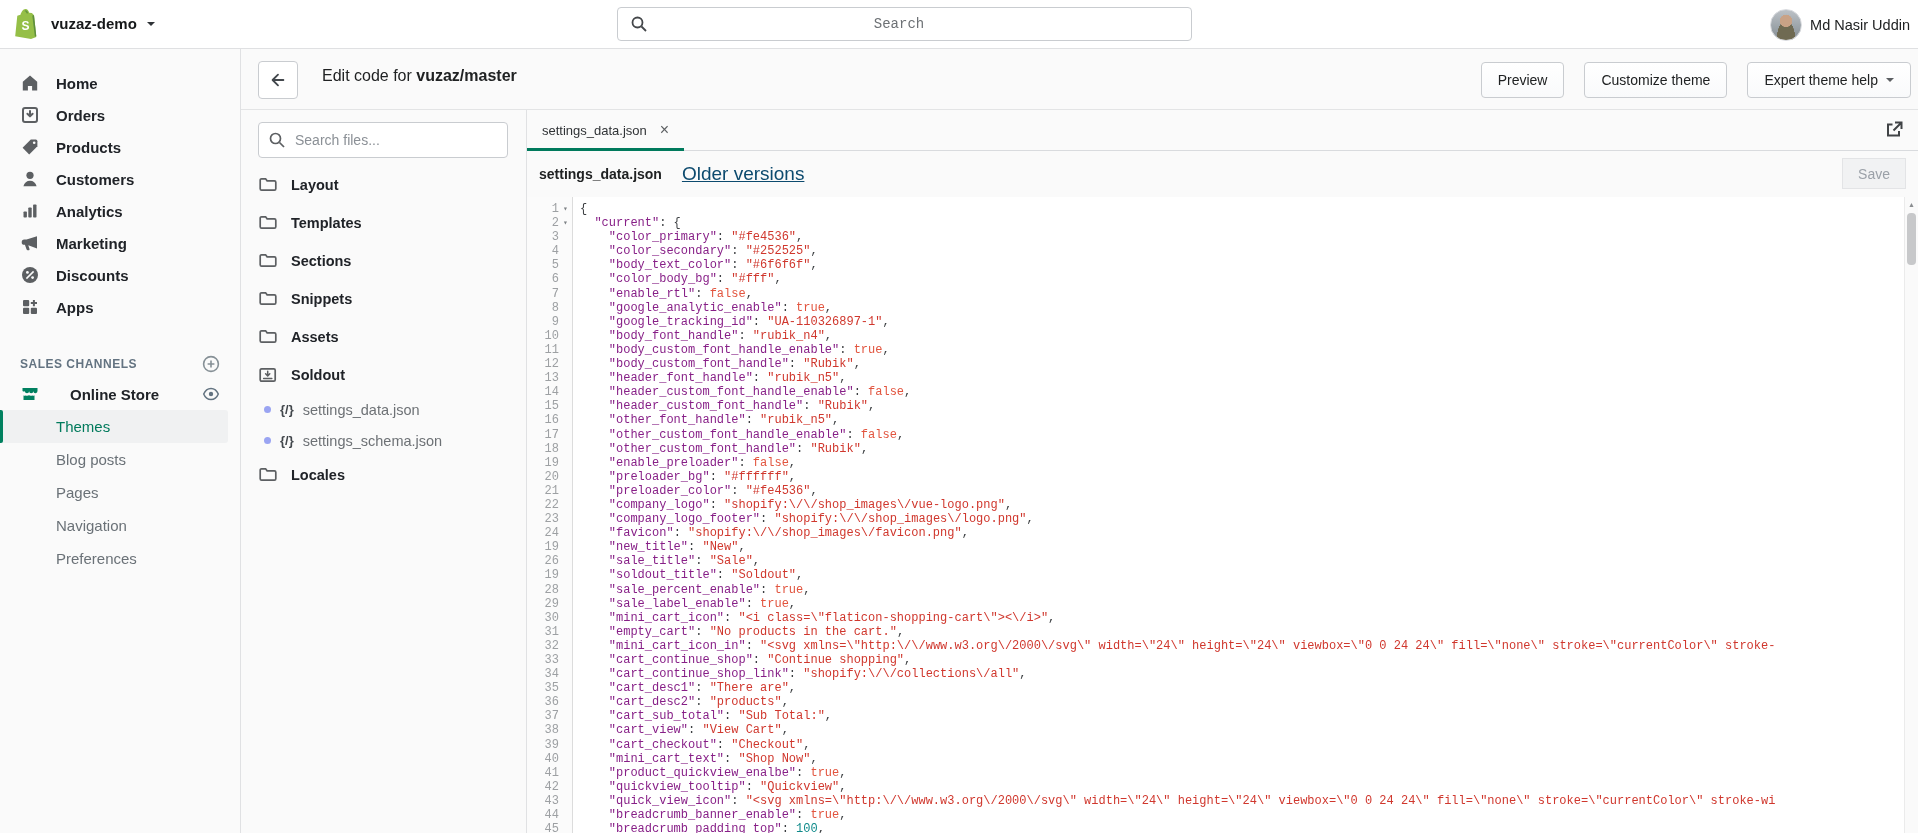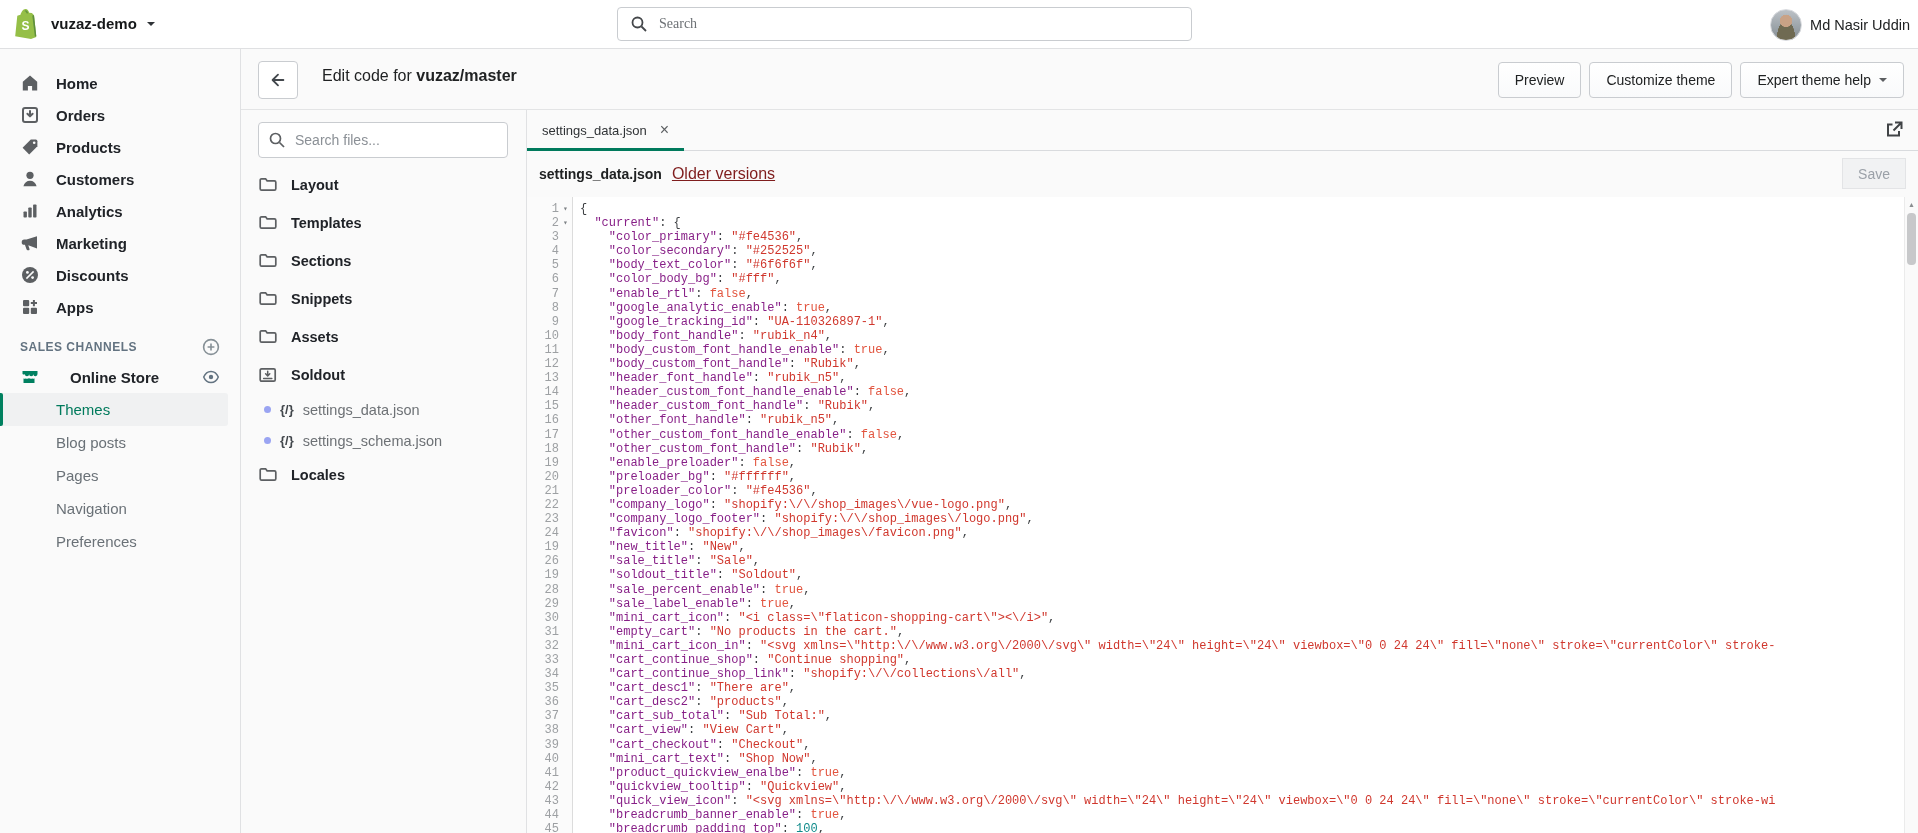--- a/index.html
+++ b/index.html
@@ -8,53 +8,53 @@
   svg{display:block}
 
   
   .topbar{position:absolute;left:0;top:0;width:1918px;height:48px;background:#fff;
           border-bottom:1px solid #dfe0e2;z-index:30;}
   .store{position:absolute;left:14px;top:8px;display:flex;align-items:center;gap:10px;cursor:pointer;}
   .store-name{font-size:15px;font-weight:700;color:#16181a;}
   .caret{width:0;height:0;border:4.5px solid transparent;border-top-color:#2f3337;margin-top:5px;}
   .gsearch{position:absolute;left:617px;top:7px;width:575px;height:34px;background:#fff;
            border:1px solid #c9ccd0;border-radius:4px;display:flex;align-items:center;padding-left:12px;box-sizing:border-box;}
-  .gsearch input{border:none;outline:none;font-size:14px;color:#1d4ed8;margin-left:9px;width:480px;background:transparent;font-family:Liberation Serif, serif;}
+  .gsearch input{border:none;outline:none;font-size:14px;color:#1d4ed8;margin-left:9px;width:480px;background:transparent;font-family:Liberation Mono, monospace;text-align:center;}
   .gsearch input::placeholder{color:#6d7175;}
   .user{position:absolute;right:8px;top:9px;display:flex;align-items:center;gap:8px;cursor:pointer;}
   .avatar{width:30px;height:30px;border-radius:50%;border:1px solid #d8dade;
     background:
       radial-gradient(circle at 50% 36%, #c9a286 0 25%, rgba(0,0,0,0) 26%),
       radial-gradient(ellipse at 50% 92%, #6f6a52 0 42%, rgba(0,0,0,0) 43%),
       linear-gradient(180deg,#bcc1c6 0%,#9aa2a8 60%,#878e94 100%);}
   .user-name{font-size:14.5px;color:#202223;}
 
   
   .sidebar{position:absolute;left:0;top:48px;width:241px;bottom:0;background:#fafafa;
            border-right:1px solid #e0e1e3;box-sizing:border-box;padding-top:19px;}
   .nav-item{height:32px;display:flex;align-items:center;gap:16px;padding-left:20px;cursor:pointer;}
   .nav-item .nlabel{font-size:15px;font-weight:700;color:#202328;}
-  .sc-head{margin-top:10px;height:28px;display:flex;align-items:center;padding-left:20px;
+  .sc-head{margin-top:27px;height:28px;display:flex;align-items:center;padding-left:20px;
            font-size:12px;font-weight:700;letter-spacing:.5px;color:#637381;position:relative;}
   .sc-plus{position:absolute;right:20px;top:5px;}
   .chan{height:32px;display:flex;align-items:center;gap:30px;padding-left:20px;position:relative;cursor:pointer;}
   .chan .nlabel{font-size:15px;font-weight:700;color:#202328;}
   .chan .eye{position:absolute;right:20px;top:9px;}
   .sub{height:33px;display:flex;align-items:center;padding-left:56px;font-size:15px;color:#6a7177;
        margin-right:12px;border-radius:3px;position:relative;cursor:pointer;}
   .sub.selected{background:#f0f1f2;color:#007a5c;}
   .sub.selected::before{content:"";position:absolute;left:-0px;top:0;bottom:0;width:3px;background:#00805f;border-radius:0 2px 2px 0;}
 
   
   .cheader{position:absolute;left:241px;top:48px;right:0;height:61px;border-bottom:1px solid #e3e4e5;}
   .backbtn{position:absolute;left:17px;top:13px;width:38px;height:36px;background:#fff;border:1px solid #c9ccd0;
            border-radius:4px;display:flex;align-items:center;justify-content:center;cursor:pointer;}
   .ctitle{position:absolute;left:81px;top:19px;font-size:16px;color:#202223;}
   .ctitle b{font-weight:700;}
-  .hbtns{position:absolute;right:14px;top:14px;display:flex;gap:8px;}
+  .hbtns{position:absolute;right:7px;top:14px;display:flex;gap:20px;}
   .btn{height:34px;display:flex;align-items:center;gap:8px;padding:0 16px;font-size:14px;color:#202223;
        background:linear-gradient(180deg,#ffffff,#f9fafb);border:1px solid #c9ccd0;border-radius:4px;cursor:pointer;}
   .btn .caret{border-top-color:#5c5f62;margin-top:4px;}
 
   
   .filepanel{position:absolute;left:241px;top:110px;width:286px;bottom:0;background:#fafafa;
              border-right:1px solid #e0e1e3;box-sizing:border-box;}
   .fsearch{position:relative;margin:12px 18px 8px 17px;}
   .fsearch input{width:100%;height:36px;box-sizing:border-box;border:1px solid #c9ccd0;border-radius:4px;
                  padding-left:36px;font-size:14px;color:#202223;background:#fff;outline:none;font-family:"Liberation Sans",sans-serif;}
@@ -70,21 +70,21 @@
   
   .editor{position:absolute;left:527px;top:110px;right:0;bottom:0;}
   .tabbar{position:relative;height:40px;border-bottom:1px solid #d9dbde;}
   .tab{position:relative;display:inline-flex;align-items:center;height:40px;padding:0 15px;gap:13px;cursor:pointer;}
   .tab .tlabel{font-size:13px;color:#303336;}
   .tab .tclose{font-size:16px;color:#5c5f62;line-height:1;cursor:pointer;}
   .tab::after{content:"";position:absolute;left:0;right:0;bottom:-1px;height:3px;background:#007a5c;}
   .expandbtn{position:absolute;right:14px;top:10px;cursor:pointer;}
   .titlebar{position:relative;height:46px;border-bottom:1px solid #e4e5e7;display:flex;align-items:center;padding-left:12px;}
   .ftitle{font-size:14px;font-weight:700;color:#202223;}
-  .oldver{font-size:16px;color:#7f1d1d;text-decoration:underline;margin-left:10px;cursor:pointer;}
+  .oldver{font-size:19px;color:#0c4a6e;text-decoration:underline;margin-left:20px;cursor:pointer;}
   .savebtn{position:absolute;right:12px;top:7px;height:31px;padding:0 15px;background:#f1f2f3;border:1px solid #e3e4e6;
            border-radius:0;color:#9ba1a8;font-size:14px;cursor:default;}
 
   .code-area{position:absolute;left:0;top:87px;right:0;bottom:0;background:#fff;display:flex;}
   .gutter{width:46px;background:#fbfbfb;border-right:1px solid #dcdcdc;padding-top:5px;box-sizing:border-box;
           font-family:"Liberation Mono",monospace;font-size:12px;line-height:14.1px;color:#9da0a3;flex:none;}
   .ln{display:flex;height:14.1px;}
   .lnum{flex:1;text-align:right;}
   .fold{width:13px;text-align:center;font-size:8px;color:#7d8185;line-height:14.1px;cursor:pointer;}
   .code-lines{flex:1;overflow:hidden;padding:5px 0 0 7px;font-family:"Liberation Mono",monospace;

